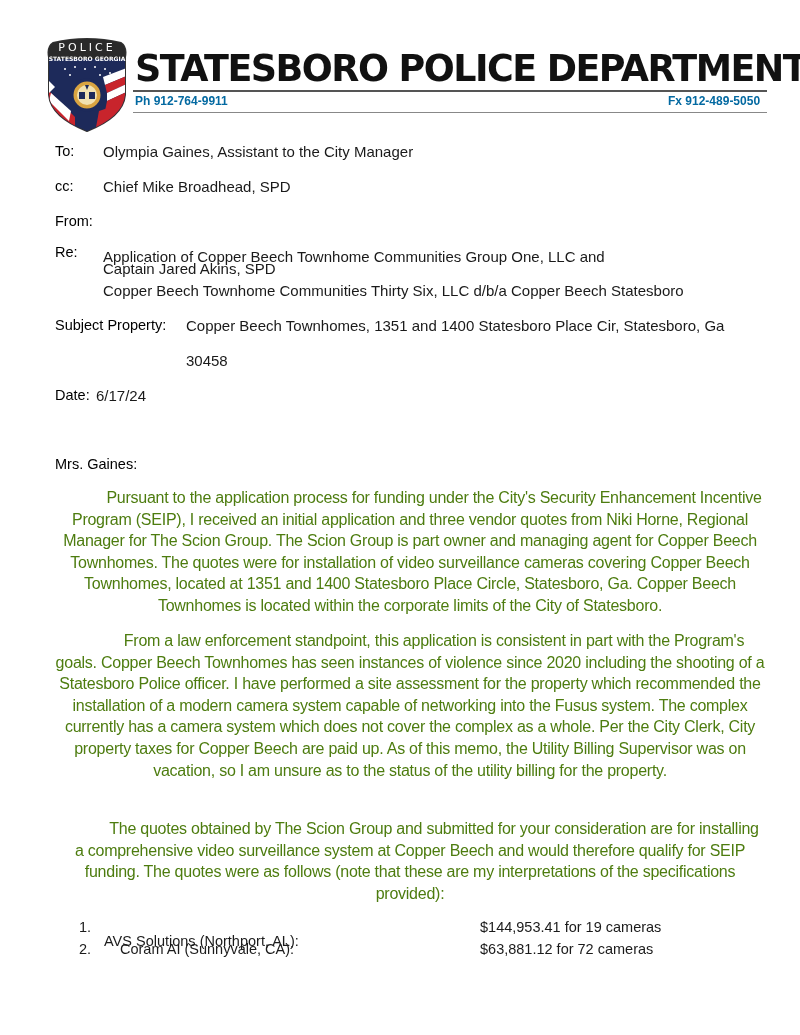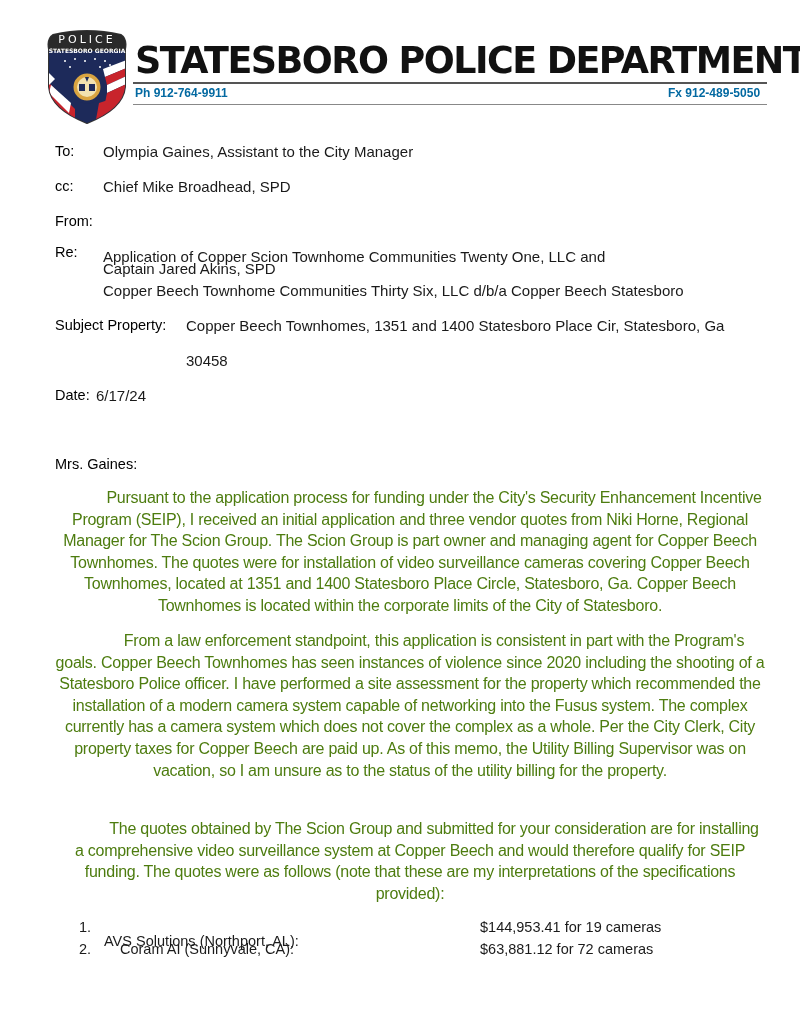--- a/index.html
+++ b/index.html
@@ -1,18 +1,18 @@
 <!DOCTYPE html>
 <html><head>
 <meta charset="utf-8">
 <style>
   html, body { margin:0; padding:0; background:#ffffff; }
   body { width:800px; height:1035px; position:relative; overflow:hidden; color:#1a1a1a;
          font-family:"Liberation Sans", sans-serif; }
-  .letterhead { position:absolute; left:0; top:4px; width:684px; height:125px; }
+  .letterhead { position:absolute; left:0; top:12px; width:684px; height:125px; }
   .badge { position:absolute; left:45px; top:25px; width:84px; height:96px; }
   .dept-name { position:absolute; left:135px; top:36px; font-family:"DejaVu Sans", sans-serif;
                font-weight:bold; font-size:38px; letter-spacing:-1.6px; color:#111; line-height:40px;
                white-space:nowrap; transform:scaleX(0.96); transform-origin:left top; }
   .rule { position:absolute; left:133px; width:634px; height:2px; background:#555; }
   .rule.top { top:78px; }
   .rule.bottom { top:100px; height:1px; background:#888; }
   .contact { position:absolute; top:82px; font-size:12px; font-weight:bold; color:#0369a1; white-space:nowrap; }
   .contact.ph { left:135px; }
   .contact.addr { left:294px; }
@@ -76,21 +76,21 @@
 <div class="memo" style="top:143px;">To:</div>
 <div class="field-val" style="top:143px;">Olympia Gaines, Assistant to the City Manager</div>
 
 <div class="memo" style="top:178px;">cc:</div>
 <div class="field-val" style="top:178px;">Chief Mike Broadhead, SPD</div>
 
 <div class="memo" style="top:213px;">From:</div>
 <div class="field-val" style="top:213px;margin-top:47px;">Captain Jared Akins, SPD</div>
 
 <div class="memo" style="top:244px;">Re:</div>
-<div class="field-val" style="top:248px;">Application of Copper Scion Townhome Communities Twenty One, LLC and</div>
+<div class="field-val" style="top:248px;">Application of Copper Beech Townhome Communities Group One, LLC and</div>
 <div class="field-val" style="top:282px;">Copper Beech Townhome Communities Thirty Six, LLC d/b/a Copper Beech Statesboro</div>
 
 <div class="memo" style="top:317px;">Subject Property:</div>
 <div class="field-val" style="top:317px; left:186px;">Copper Beech Townhomes, 1351 and 1400 Statesboro Place Cir, Statesboro, Ga</div>
 <div class="field-val" style="top:352px; left:186px;">30458</div>
 
 <div class="memo" style="top:387px;">Date:</div>
 <div class="field-val" style="top:387px; left:96px;">6/17/24</div>
 
 <div class="memo" style="top:456px;">Mrs. Gaines:</div>

